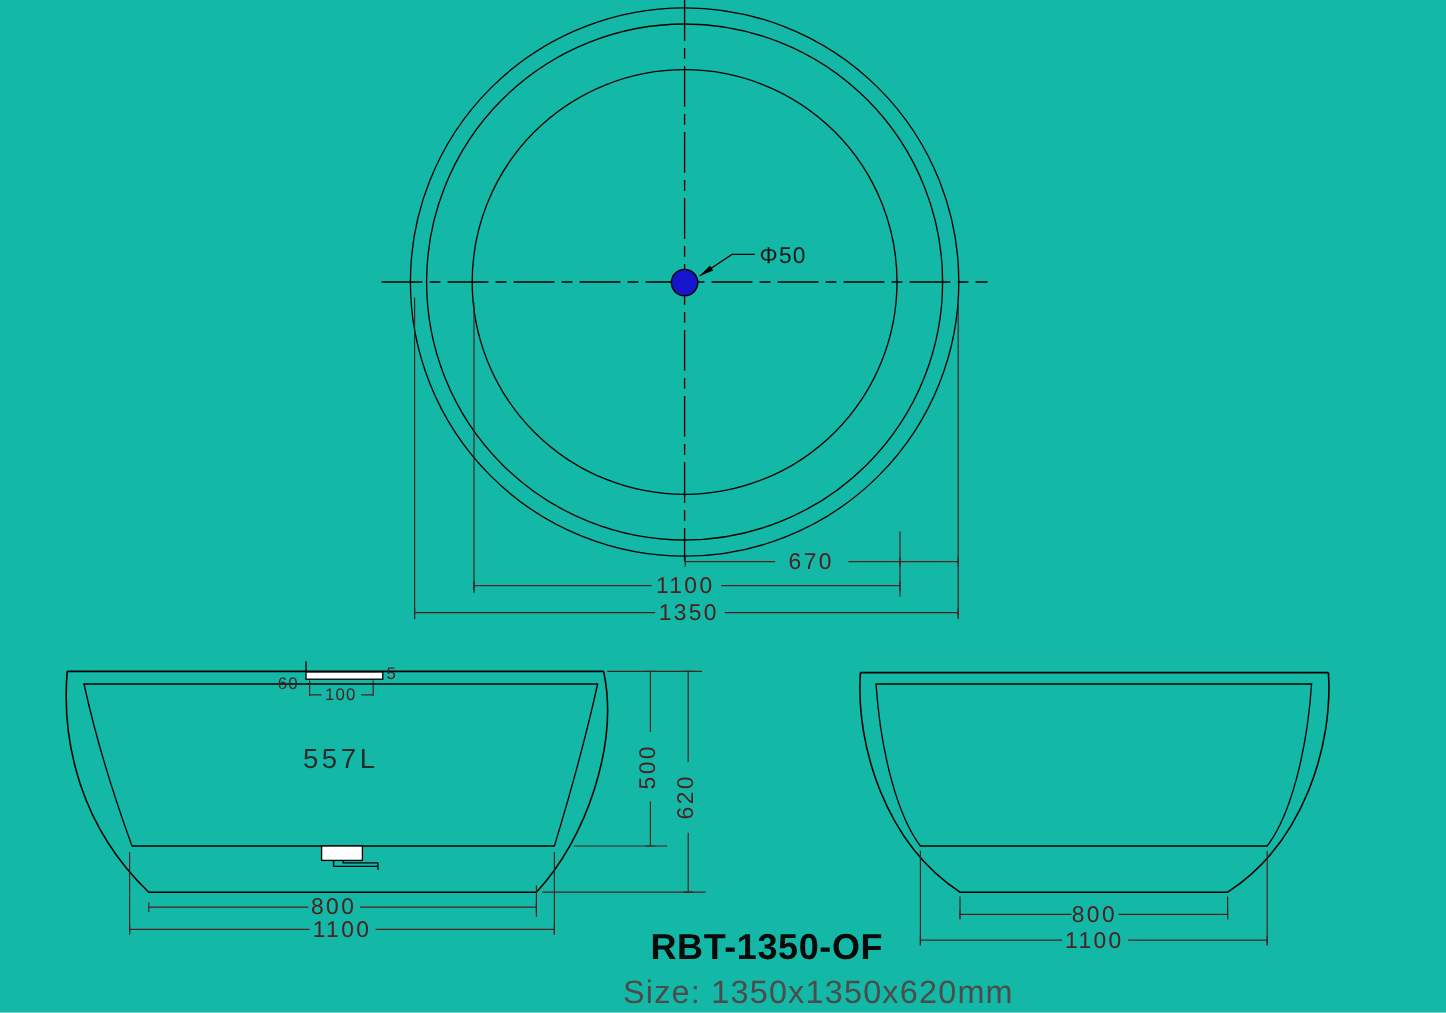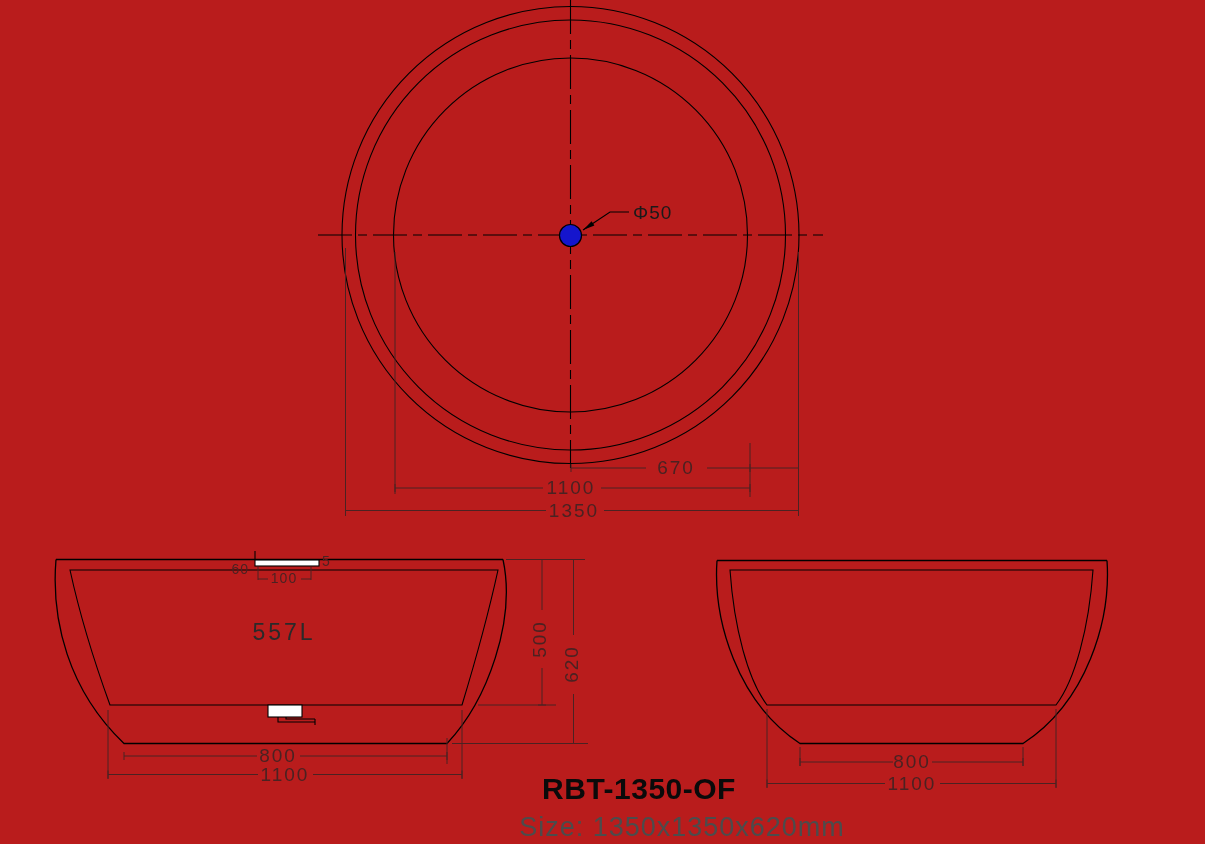--- a/index.html
+++ b/index.html
@@ -1,16 +1,16 @@
 <!DOCTYPE html>
 <html><head>
 <meta charset="utf-8">
 <style>
   html,body{margin:0;padding:0;background:#ffffff;}
-  .stage{position:relative;width:1205px;height:844px;background:#b91c1c;overflow:hidden;
+  .stage{position:relative;width:1205px;height:844px;background:#14b8a6;overflow:hidden;
          font-family:"Liberation Sans", sans-serif;}
   svg{display:block;}
   
   .mline{stroke:#000000;stroke-width:1.3;fill:none;}
   .thin {stroke:#000000;stroke-width:1.1;fill:none;}
   
   .dline{stroke:#4B2222;stroke-width:1;fill:none;}
   .dtxt{fill:#4B2222;font-size:19px;letter-spacing:2px;}
   .dtxt-s{fill:#4B2222;font-size:14px;letter-spacing:1px;}
   .ktxt{fill:#1a1a1a;font-size:19px;letter-spacing:1px;}

